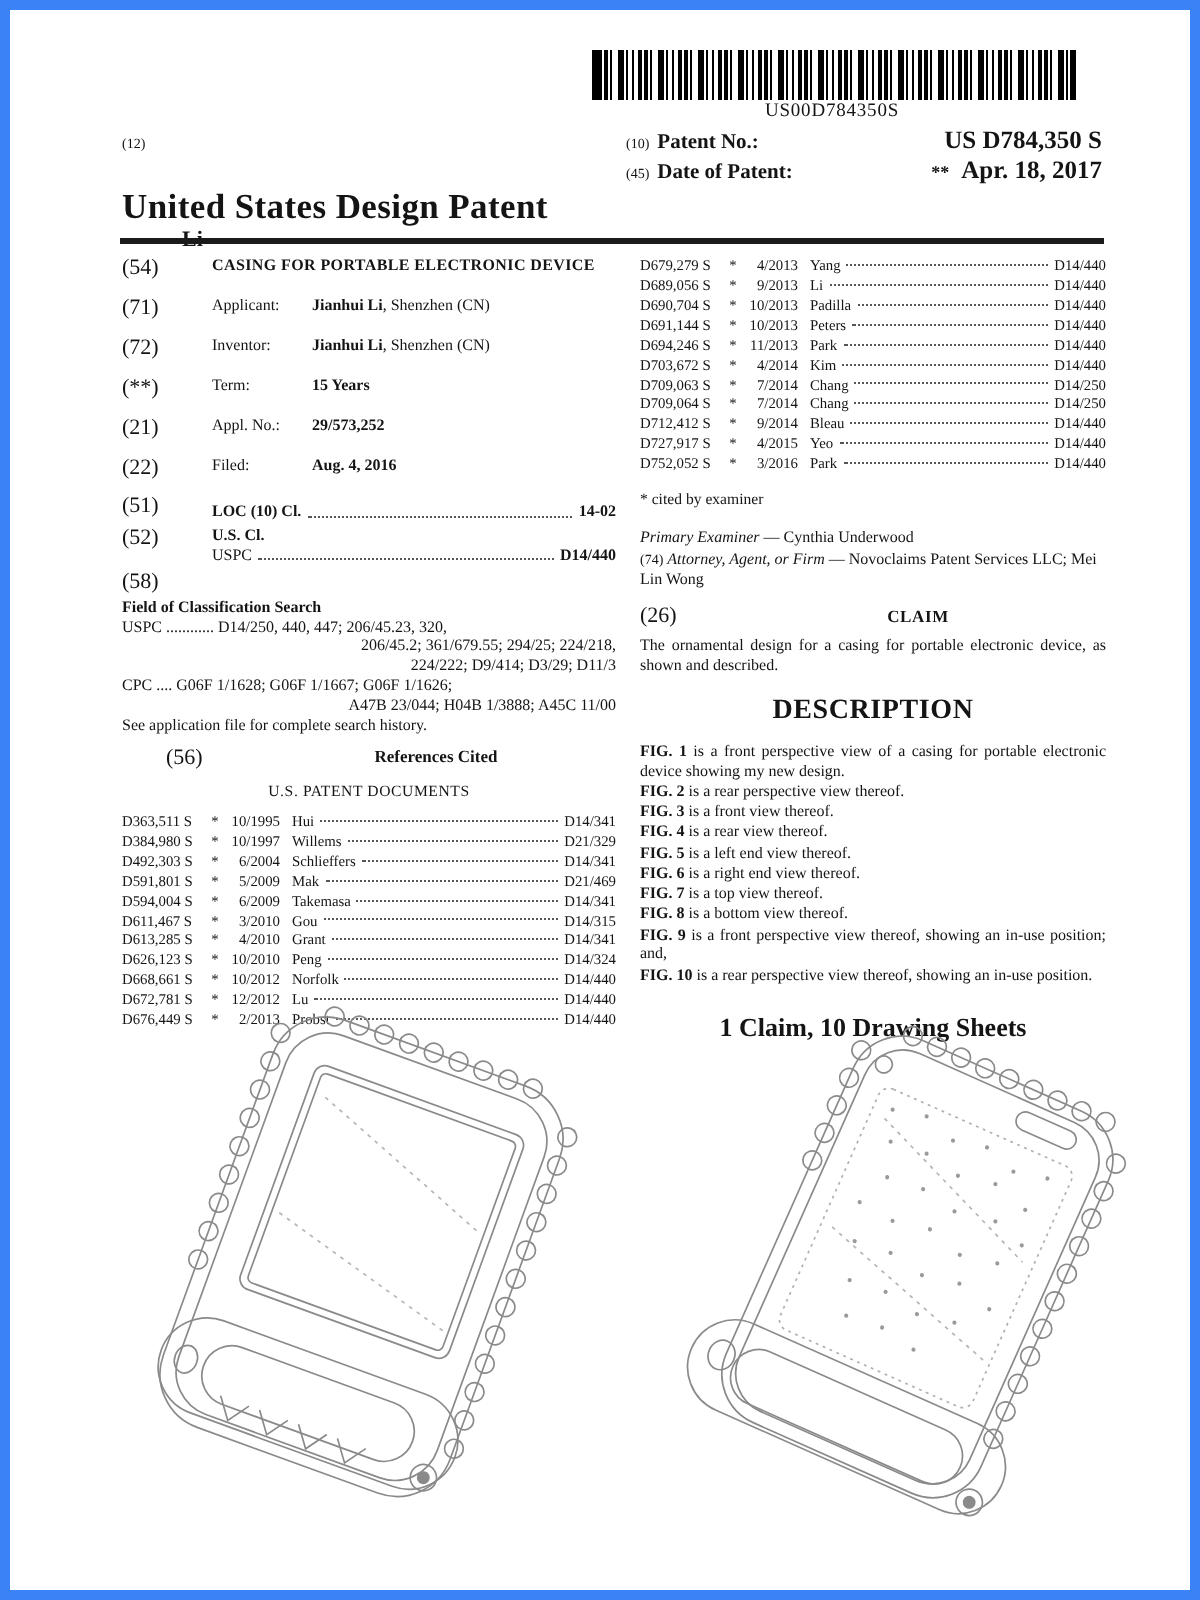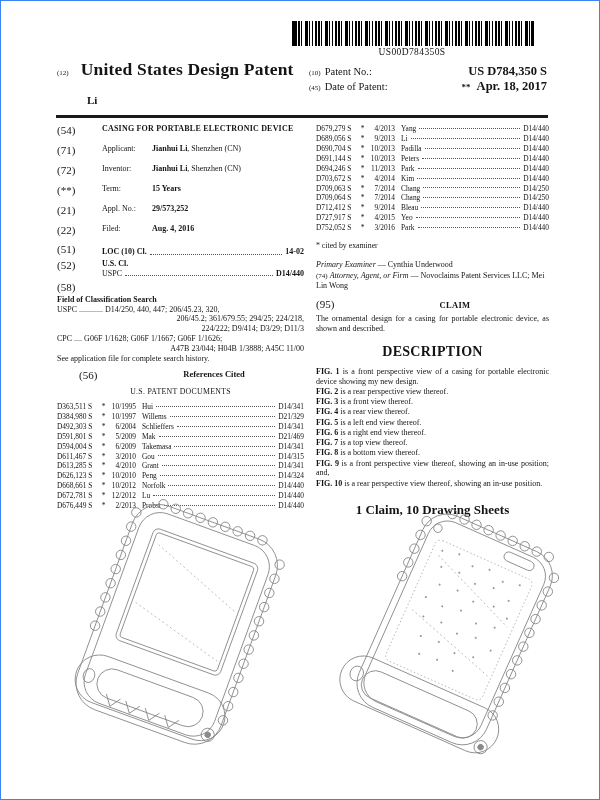--- a/index.html
+++ b/index.html
@@ -1,37 +1,37 @@
 <!DOCTYPE html>
 <html><head>
 <meta charset="utf-8">
 <style>
   html,body{margin:0;padding:0;background:#e9e9e9;}
   .page{
-    width:600px;height:800px;background:#fff;border:1px solid #3b82f6;box-sizing:border-box;
+    width:600px;height:800px;background:#fff;border:5px solid #3b82f6;box-sizing:border-box;
     font-family:"Liberation Serif", serif;color:#141414;position:relative;overflow:hidden;margin:0 auto;
   }
   
   .barcode-wrap{position:absolute;top:20px;left:291px;width:240px;text-align:center;}
   .barcode-bars{height:25px;width:236px;margin:0 auto;
     background:repeating-linear-gradient(90deg,
       #000 0 2px,#fff 2px 3px,#000 3px 5px,#fff 5px 6px,#000 6px 7px,#fff 7px 10px,
       #000 10px 13px,#fff 13px 14px,#000 14px 15px,#fff 15px 17px,#000 17px 18px,#fff 18px 20px);
     border-left:3px solid #000;border-right:3px solid #000;}
   .barcode-text{font-size:9.5px;margin-top:1px;letter-spacing:.4px;}
   
   .header{position:absolute;top:58px;left:56px;width:490px;}
   .h-row{display:flex;justify-content:space-between;align-items:baseline;}
-  .h-left{display:flex;align-items:baseline;gap:12px;}
+  .h-left{display:flex;align-items:baseline;gap:17px;flex-direction:column;}
   .code-sm{font-size:7px;white-space:nowrap;}
   .doc-title{font-size:17.5px;font-weight:bold;letter-spacing:.2px;white-space:nowrap;}
   .byline{font-size:11px;font-weight:bold;margin-left:30px;margin-top:0px;}
   .h-right{width:238px;flex:none;}
   .h-right .r{display:flex;align-items:baseline;gap:4px;}
-  .h-right .lab{font-size:10.5px;font-weight:normal;white-space:nowrap;}
+  .h-right .lab{font-size:10.5px;font-weight:bold;white-space:nowrap;}
   .h-right .val{margin-left:auto;font-size:12.5px;font-weight:bold;white-space:nowrap;}
   .h-right .stars{font-size:9px;font-weight:bold;margin-right:6px;}
   .rule{position:absolute;top:114px;left:55px;width:492px;height:3px;background:#1b1b1b;}
   
   .columns{position:absolute;top:123px;left:56px;width:492px;display:flex;gap:12px;
     font-size:8px;line-height:1.22;}
   .col-left{width:247px;flex:none;}
   .col-right{width:233px;flex:none;}
   .bib-row{display:flex;margin-bottom:6.5px;}
   .code{width:45px;flex:none;font-size:11px;}
@@ -380,21 +380,21 @@
         </div>
 
       <div class="cited-note">* cited by examiner</div>
 
       <div class="examiner-block">
         <div class="para"><i>Primary Examiner</i> <span>— Cynthia Underwood</span></div>
         <div class="para"><span class="code-sm">(74)</span> <i>Attorney, Agent, or Firm</i> <span>— Novoclaims Patent Services LLC; Mei Lin Wong</span></div>
       </div>
 
       <div class="claim-head">
-        <span class="code">(95)</span>
+        <span class="code">(26)</span>
         <span class="sec-head">CLAIM</span>
       </div>
       <div class="just">The ornamental design for a casing for portable electronic device, as shown and described.</div>
 
       <div class="sec-head-solo">DESCRIPTION</div>
 
       <div>
 
           <div class="fig-row"><span class="b">FIG. 1</span> <span>is a front perspective view of a casing for portable electronic device showing my new design.</span></div>
 

